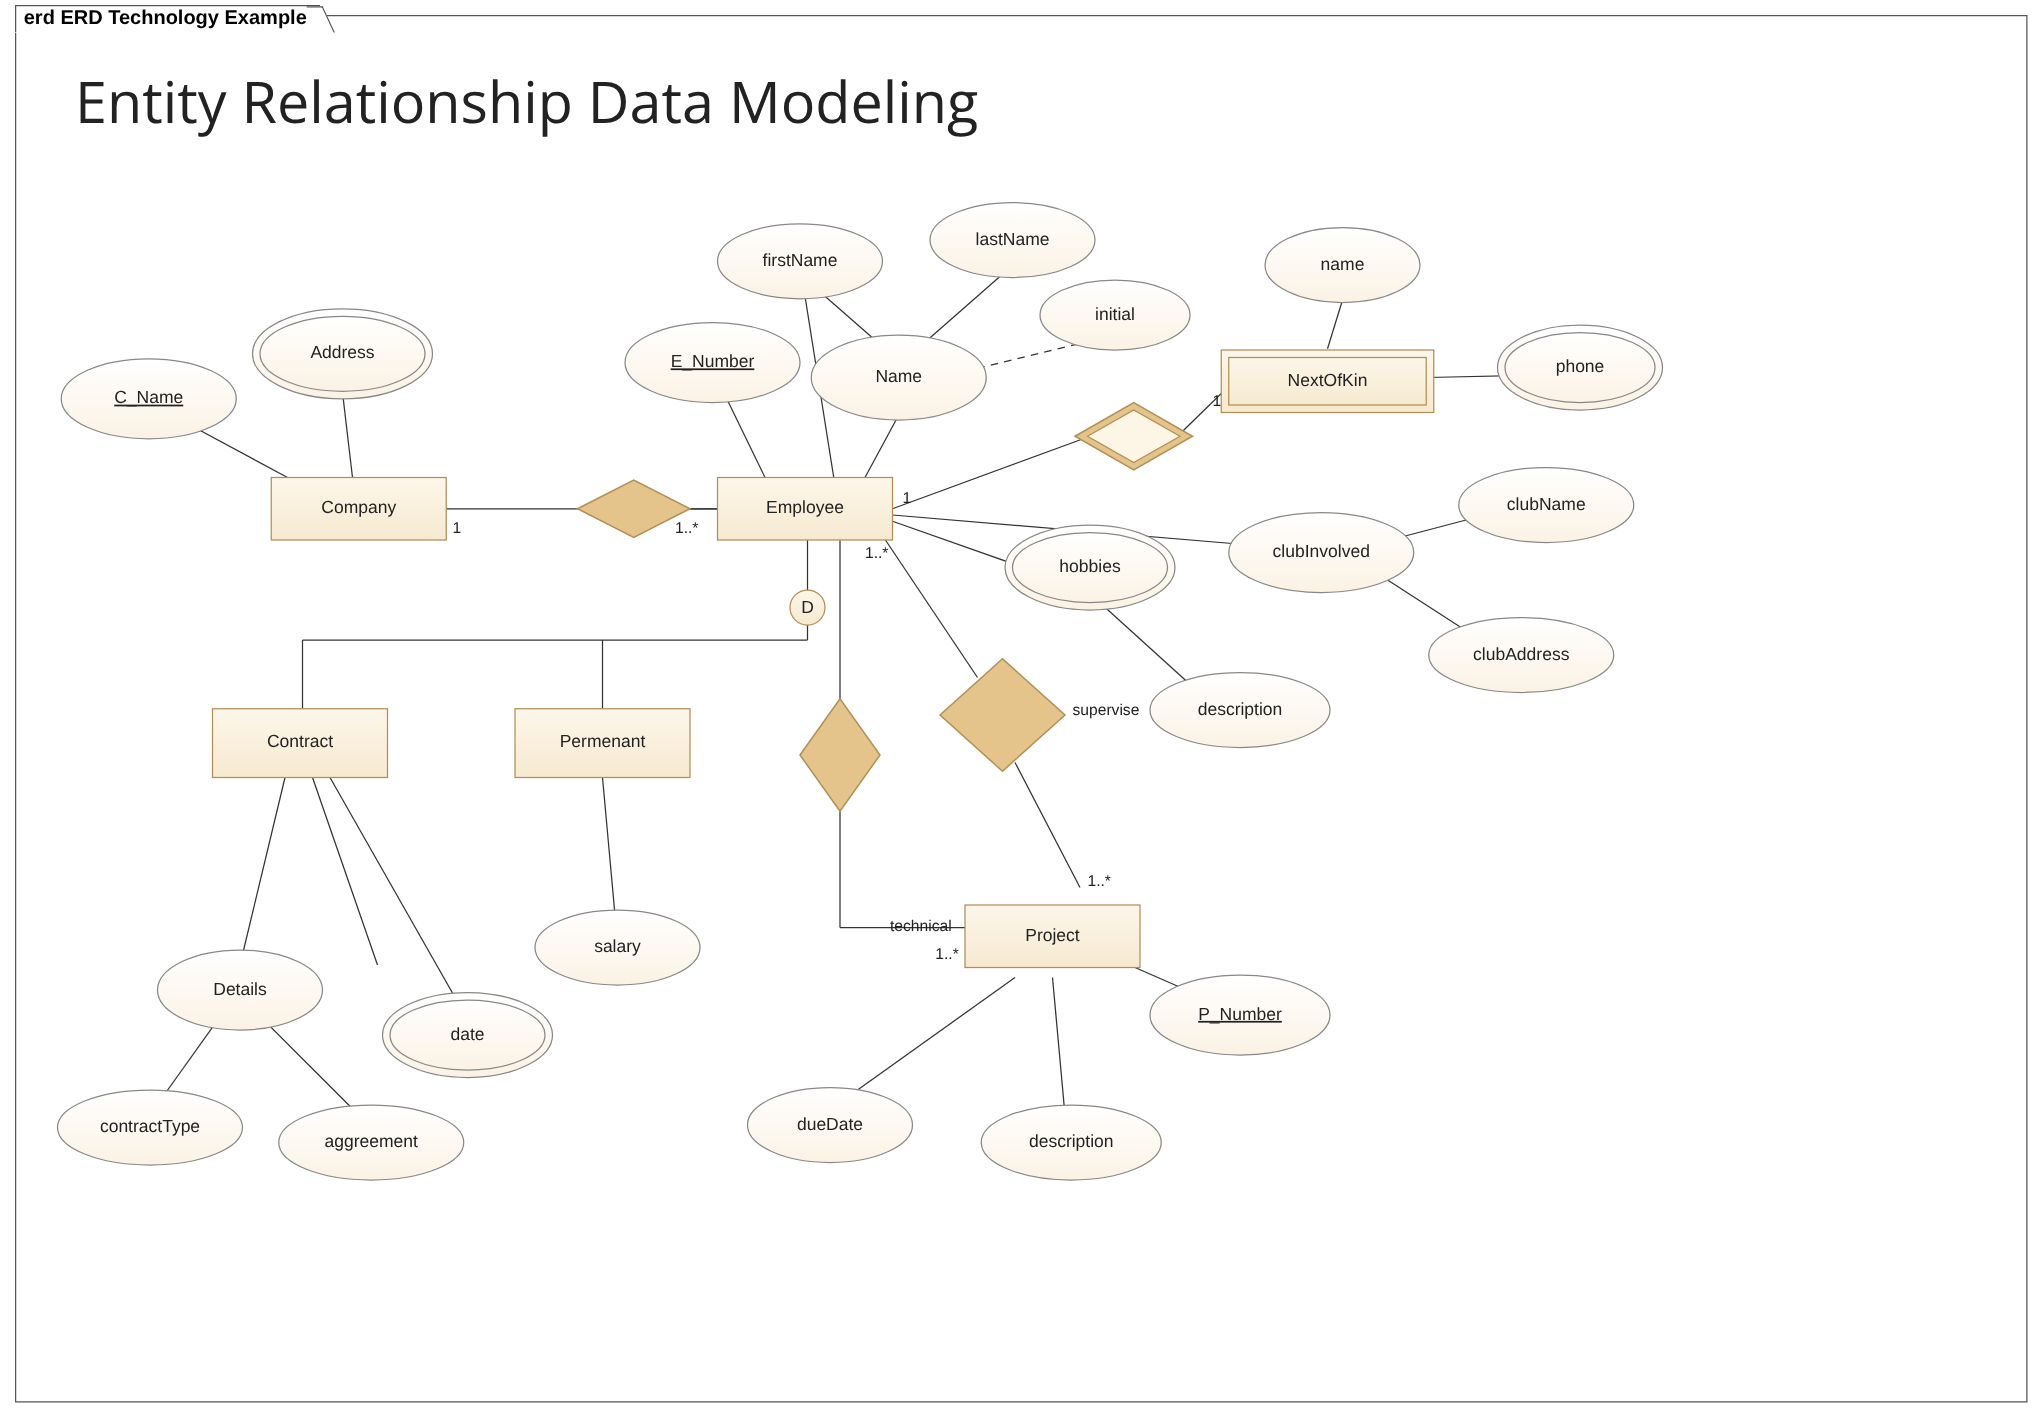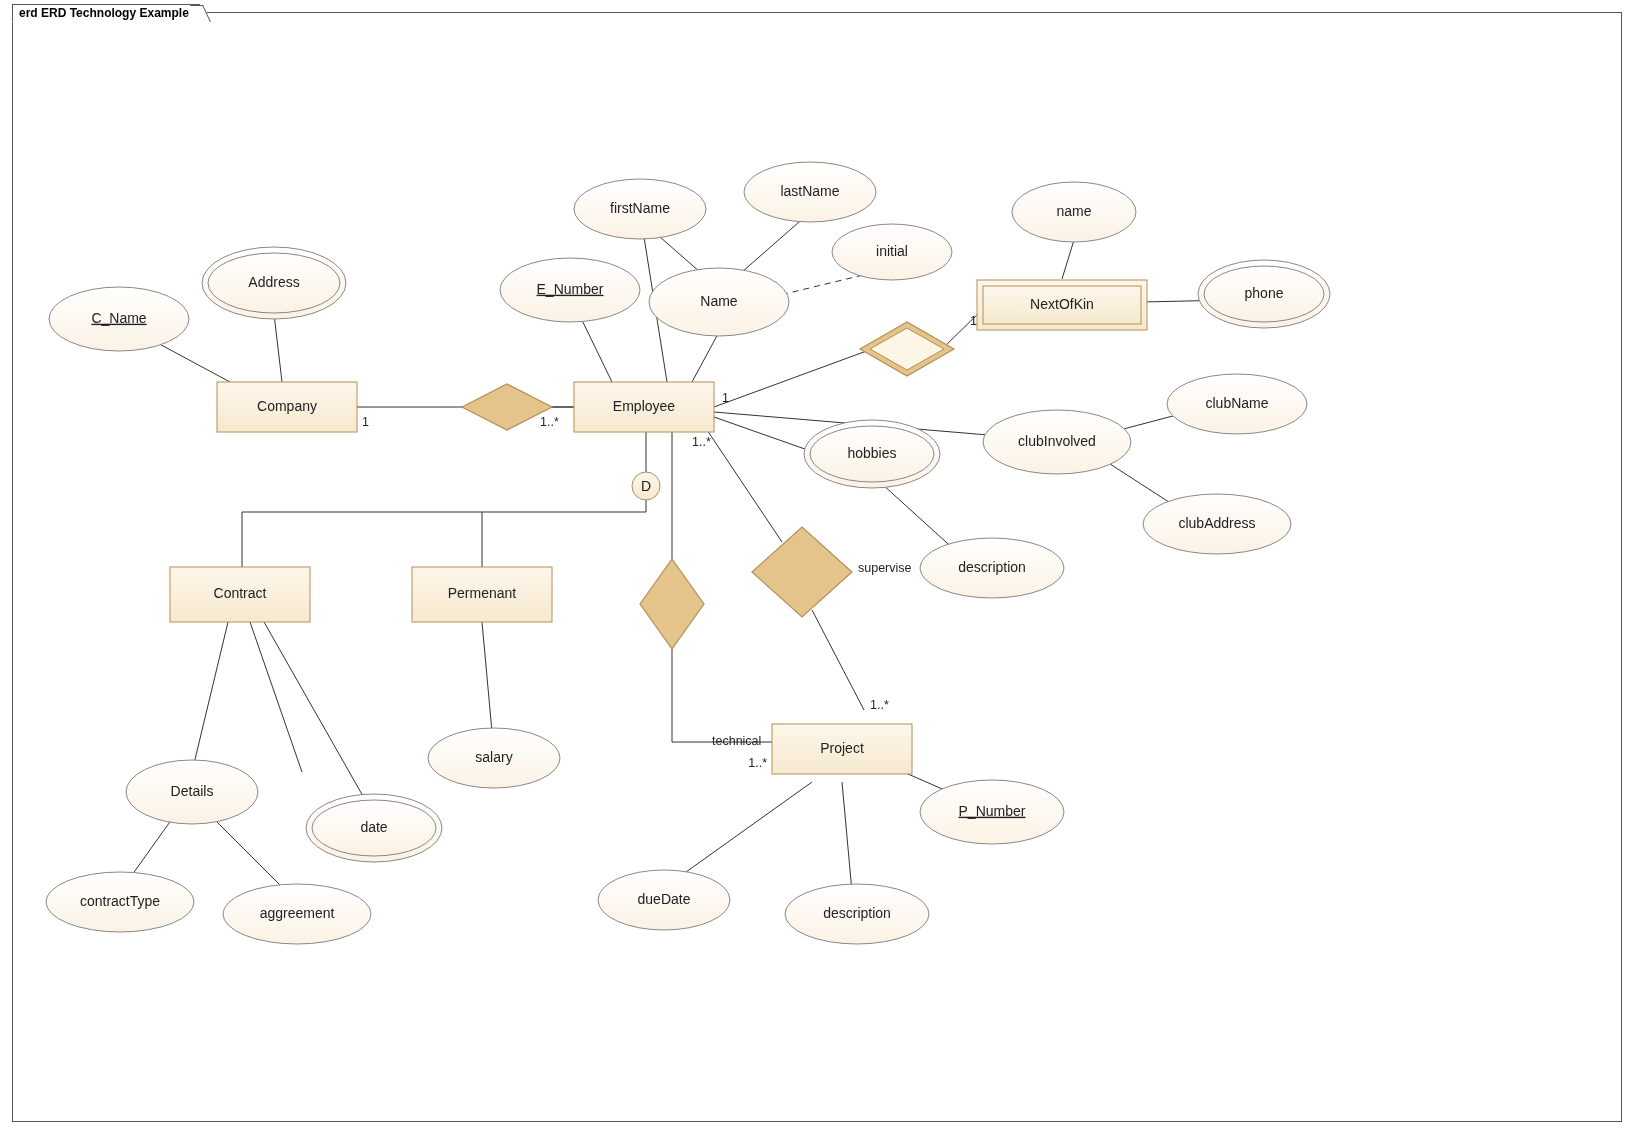--- a/index.html
+++ b/index.html
@@ -23,21 +23,21 @@
     border: 1px solid #555;
   }
   .tab {
     position: absolute;
     left: 12px;
     top: 4px;
     background: #fff;
     border: 1px solid #555;
     border-bottom: 1px solid #fff;
     padding: 1px 10px 1px 6px;
-    font-size: 12px;
+    font-size: 16px;
     font-weight: 600;
     z-index: 2;
   }
   .tab::after{
     content:"";
     position:absolute;
     right:-8px; top:0; bottom:-1px;
     width:12px;
     background:#fff;
     border-top:1px solid #555;
@@ -113,20 +113,21 @@
     fill: url(#entityGrad);
     stroke: #b28f56;
   }
 </style>
 </head>
 <body>
 
 <div class="canvas">
   <div class="frame"></div>
   <div class="tab">erd ERD Technology Example</div>
+  <div class="title">Entity Relationship Data Modeling</div>
 
   <svg class="diagram">
     <defs>
       <linearGradient id="entityGrad" x1="0" y1="0" x2="0" y2="1">
         <stop offset="0%" stop-color="#fdf6ea"></stop>
         <stop offset="100%" stop-color="#f6e9cf"></stop>
       </linearGradient>
       <linearGradient id="attrGrad" x1="0" y1="0" x2="0" y2="1">
         <stop offset="0%" stop-color="#ffffff"></stop>
         <stop offset="100%" stop-color="#fbf2e4"></stop>

